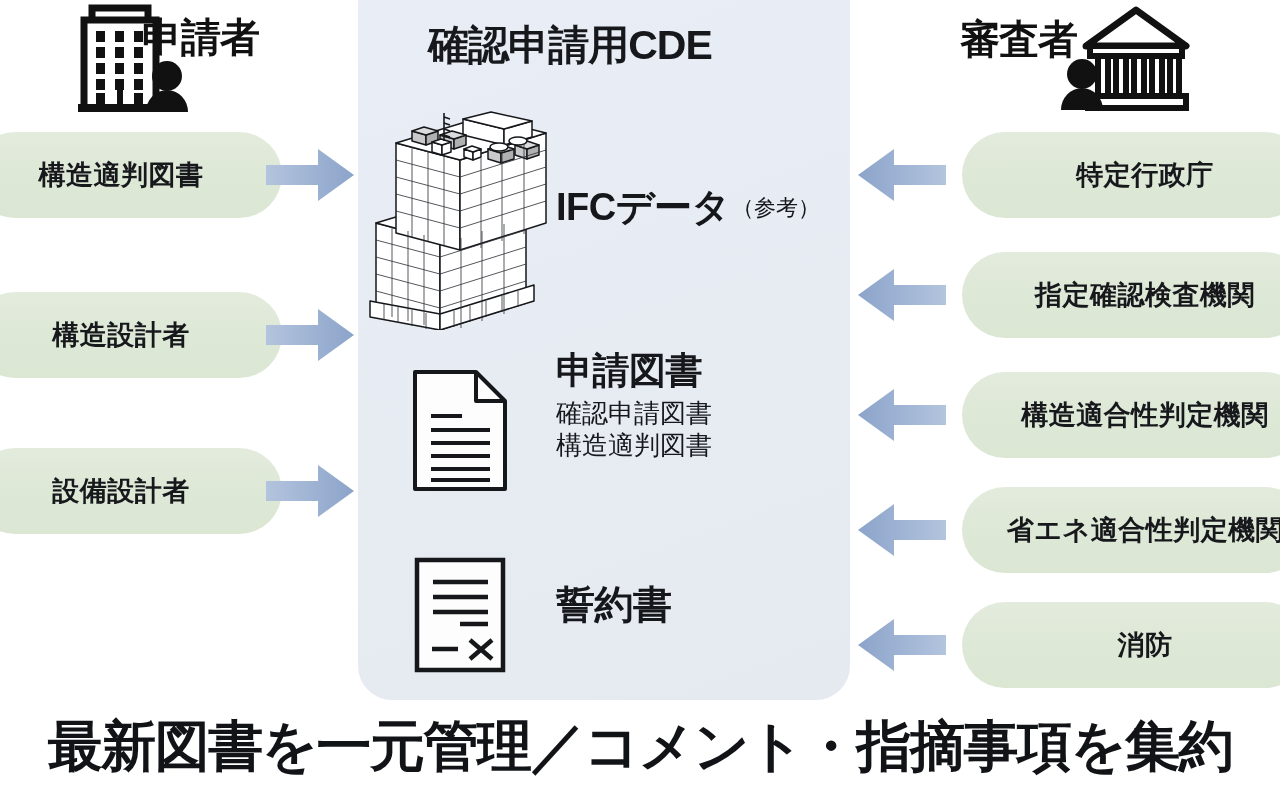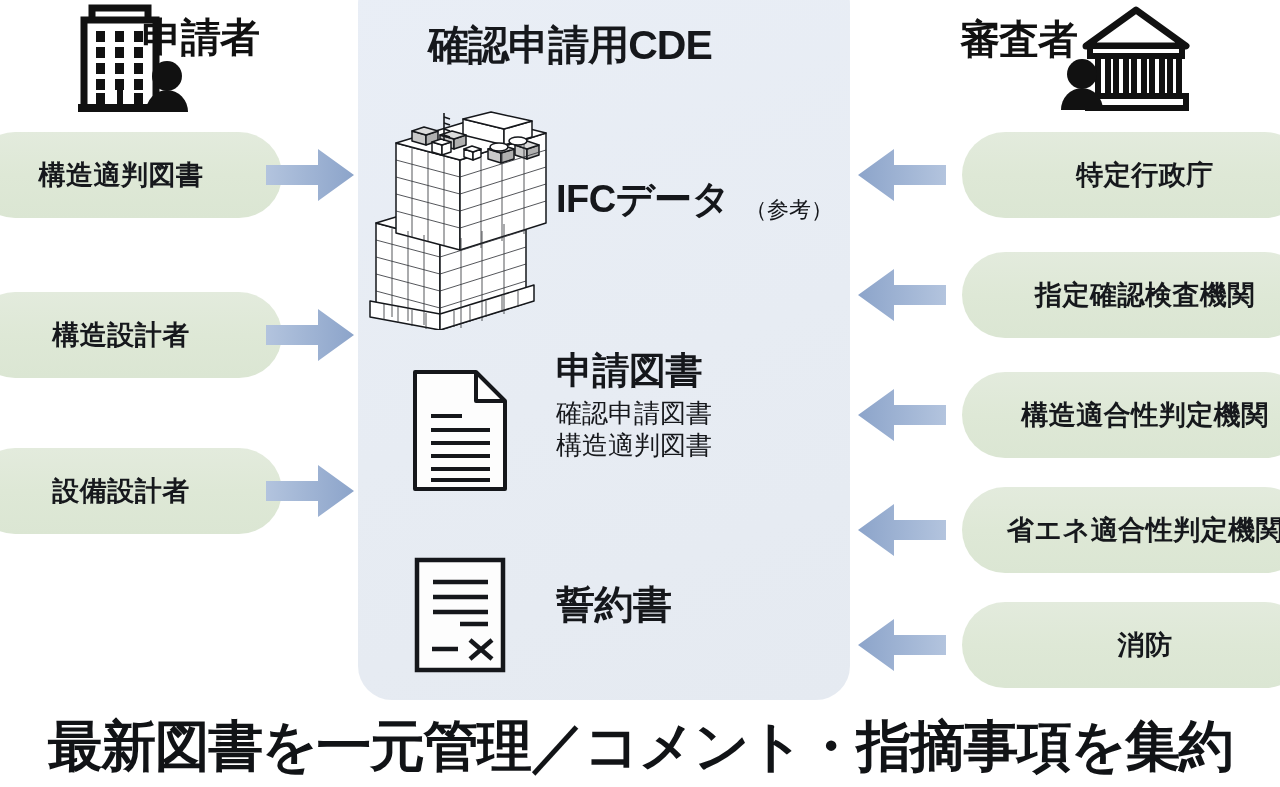--- a/index.html
+++ b/index.html
@@ -49,23 +49,23 @@
 
   
   .actor{position:absolute;}
   .actor-label{
     position:absolute;font-size:40px;font-weight:bold;color:#111;
     letter-spacing:-1px;white-space:nowrap;
   }
 
   
   .bldg-icon{position:absolute;left:368px;top:105px;width:215px;height:225px;}
-  .ifc-row{position:absolute;left:556px;top:174px;display:flex;align-items:flex-end;white-space:nowrap;}
+  .ifc-row{position:absolute;left:556px;top:182px;display:flex;align-items:center;white-space:nowrap;}
   .ifc-main{font-size:38px;font-weight:bold;color:#15171b;letter-spacing:-0.5px;}
-  .ifc-sub{font-size:22px;color:#15171b;margin-left:15px;}
+  .ifc-sub{font-size:22px;color:#15171b;margin-left:2px;}
 
   .doc-icon{position:absolute;left:410px;top:368px;width:100px;height:125px;}
   .doc-block{position:absolute;left:556px;top:352px;}
   .doc-title{font-size:37px;font-weight:bold;color:#15171b;letter-spacing:-0.5px;line-height:1.05;}
   .doc-lines{margin-top:6px;font-size:26px;color:#16181c;line-height:1.24;}
 
   .cert-icon{position:absolute;left:412px;top:556px;width:96px;height:118px;}
   .cert-title{position:absolute;left:556px;top:578px;font-size:39px;font-weight:bold;color:#15171b;letter-spacing:-0.5px;}
 
   

